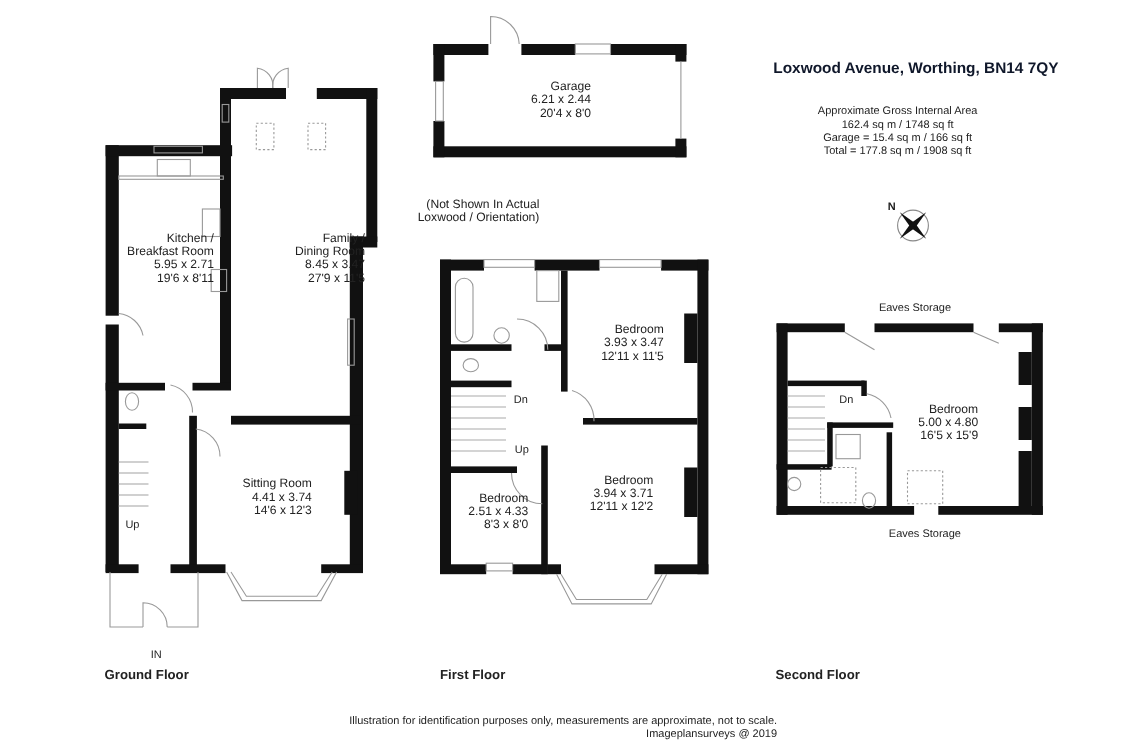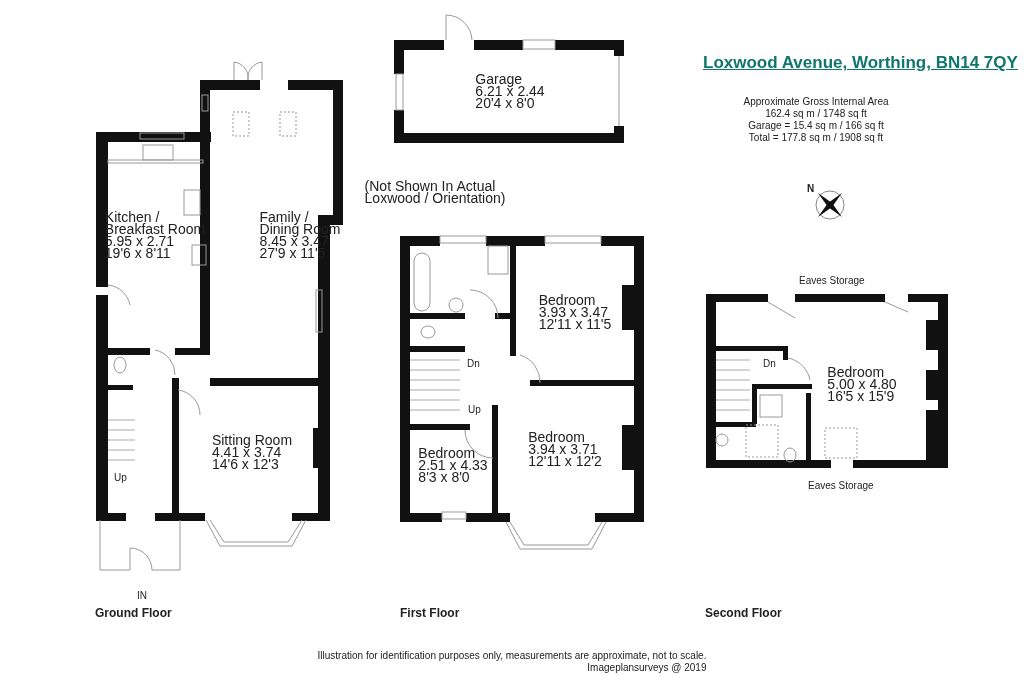--- a/index.html
+++ b/index.html
@@ -1,19 +1,19 @@
 <!DOCTYPE html>
 <html><head>
 <meta charset="utf-8">
 <style>
   html,body{margin:0;padding:0;background:#fff;}
   body{width:1024px;height:683px;position:relative;overflow:hidden;font-family:"Liberation Sans",sans-serif;color:#222;}
   svg{position:absolute;left:0;top:0;}
-  .lbl{position:absolute;text-align:left;font-size:14px;line-height:12px;color:#222;white-space:nowrap;transform:translateX(-50%);}
-  .title{position:absolute;font-weight:bold;font-size:17px;color:#0f766e;white-space:nowrap;text-decoration:underline;}
+  .lbl{position:absolute;text-align:right;font-size:11px;line-height:12px;color:#222;white-space:nowrap;transform:translateX(-50%);}
+  .title{position:absolute;font-weight:bold;font-size:14px;color:#0f172a;white-space:nowrap;}
   .area{position:absolute;text-align:center;font-size:10px;line-height:12px;transform:translateX(-50%);white-space:nowrap;}
   .floorname{position:absolute;font-weight:bold;font-size:12px;white-space:nowrap;text-align:center;}
   .footer{position:absolute;left:50%;transform:translateX(-50%);text-align:right;font-size:10px;line-height:12px;white-space:nowrap;}
   .small{position:absolute;font-size:10px;white-space:nowrap;}
 </style>
 </head>
 <body>
 
 <svg width="1024" height="683">
   <g fill="#111" stroke="none">

